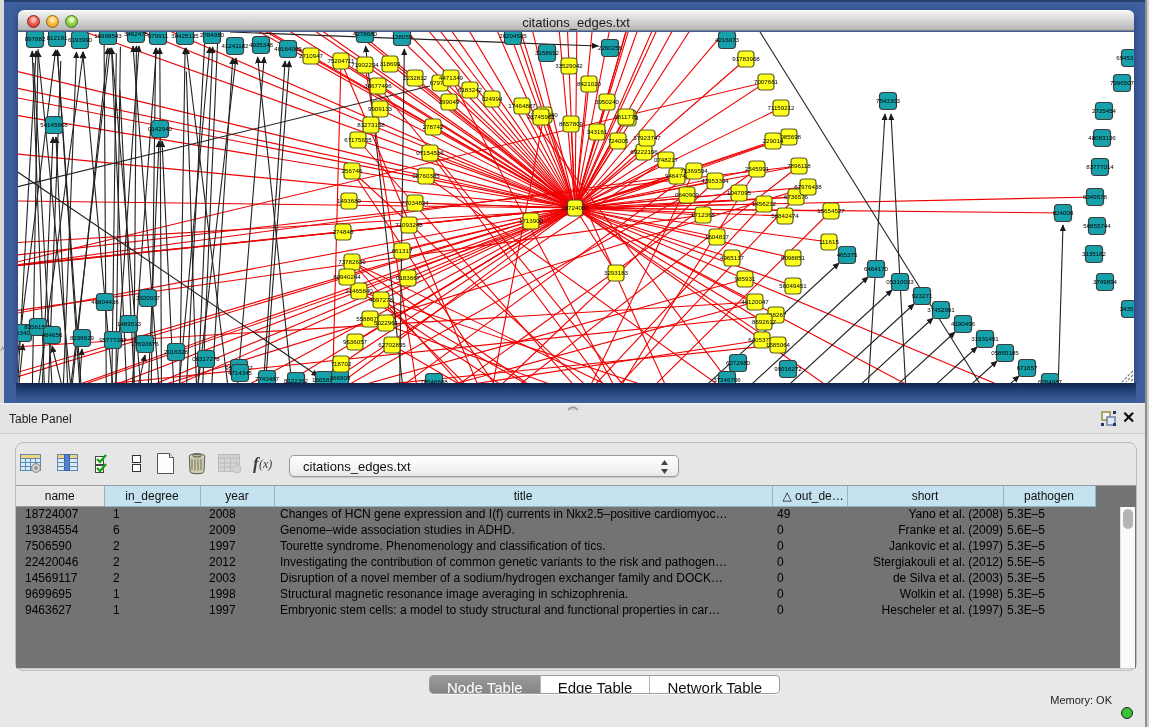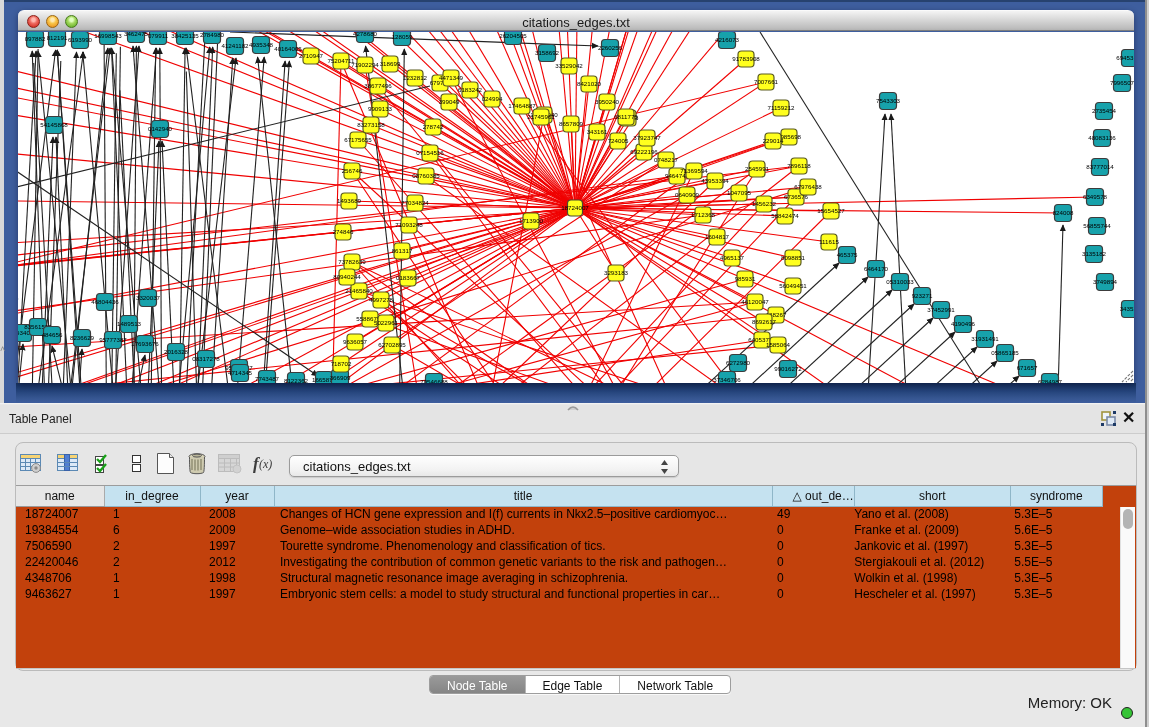--- a/index.html
+++ b/index.html
@@ -19,36 +19,36 @@
 #tablepanel{position:absolute;left:0;top:403px;width:1145px;height:324px;background:#e8e8e8;border-top:1px solid #f2f2f2;}
 #tpbar{position:absolute;left:0;top:1px;width:100%;height:29px;background:#e4e4e4;border-bottom:1px solid #cccccc;}
 #tpbar span.t{position:absolute;left:9px;top:7px;font-size:12px;color:#222;text-align:right;}
 #tpfloat{position:absolute;left:1101px;top:6px;}
 #tpclose{position:absolute;left:1122px;top:3px;font-size:16px;font-weight:bold;color:#111;}
 #panelbox{position:absolute;left:15px;top:38px;width:1122px;height:229px;border:1px solid #bbbbbb;border-radius:8px;background:#e6e6e6;}
 #toolbar{position:absolute;left:0;top:8px;height:26px;width:100%;}
 #combo{position:absolute;left:273px;top:4px;width:390px;height:22px;border:1px solid #9b9b9b;border-radius:5px;background:linear-gradient(#ffffff,#f2f2f2 70%,#e8e8e8);box-shadow:0 1px 1px rgba(0,0,0,0.12);}
 #combo .lbl{position:absolute;left:13px;top:3px;font-size:13px;color:#111;}
 #combo .arr{position:absolute;right:10px;top:1px;font-size:11px;color:#333;letter-spacing:-1px;}
-#tablewrap{position:absolute;left:0px;top:42px;width:1120px;height:184px;background:#c2410c;border-top:1px solid #9c9c9c;border-bottom:1px solid #c5c5c5;overflow:hidden;}
+#tablewrap{position:absolute;left:0px;top:42px;width:1120px;height:184px;background:#737373;border-top:1px solid #9c9c9c;border-bottom:1px solid #c5c5c5;overflow:hidden;}
 table{border-collapse:collapse;table-layout:fixed;font-size:12px;}
 th{height:20px;background:#c5e2f0;border-right:1px solid #8fb6c8;border-bottom:1px solid #8fb6c8;font-weight:normal;font-size:12px;color:#111;text-align:center;overflow:hidden;white-space:nowrap;}
 th.first{background:#e6e6e6;border-right:1px solid #aaa;border-bottom:1px solid #999;}
 td{height:16px;padding:0 0 0 9px;overflow:hidden;white-space:nowrap;color:#000;}
 td.c3{padding-left:6px;}
 td.c4{padding-left:5px;}
-td.c5{text-align:left;padding-left:0;}
+td.c5{text-align:right;padding-left:0;}
 td.c6{padding-left:4px;}
 #vscroll{position:absolute;left:1104px;top:64px;width:15px;height:161px;background:#fafafa;border-left:1px solid #e0e0e0;}
 #vthumb{position:absolute;left:2px;top:2px;width:10px;height:20px;border-radius:5px;background:#b4b4b4;}
 #tabs{position:absolute;left:429px;top:271px;height:19px;display:flex;border:1px solid #9d9d9d;border-radius:4px;overflow:hidden;background:#ffffff;box-shadow:0 1px 0 rgba(255,255,255,0.7);}
-#tabs div{font-size:12px;padding:2.5px 17px 0 17px;color:#111;}
+#tabs div{font-size:15px;padding:2.5px 17px 0 17px;color:#111;}
 #tabs div.sel{background:linear-gradient(#9a9a9a,#858585);color:#ffffff;}
 #tabs div + div{border-left:1px solid #b5b5b5;text-align:center;}
-#memory{position:absolute;right:33px;top:290px;font-size:15px;color:#222;}
+#memory{position:absolute;right:33px;top:290px;font-size:11px;color:#222;}
 #memdot{position:absolute;left:1121px;top:303px;width:12px;height:12px;border-radius:50%;background:#35c435;border:1px solid #222;}
 </style></head>
 <body>
 <div id="app">
  <div id="desk"></div>
     <div id="winshadow"></div>
  <div id="leftstrip"></div>
     <div style="position:absolute;left:0px;top:344px;font-size:9px;color:#8a8a8a;font-family:'Liberation Sans',sans-serif;">˄</div>
  <div id="win">
   <div id="titlebar">
@@ -984,23 +984,23 @@
               <col style="width:75px">
               <col style="width:156px">
               <col style="width:92px">
             </colgroup>
          <tbody>
               <tr>
                 <th class="first">name</th>
                 <th>in_degree</th>
                 <th>year</th>
                 <th>title</th>
-                <th style="text-align:left;padding-left:20px">△ out_de…</th>
+                <th style="text-align:left;padding-left:10px">△ out_de…</th>
                 <th>short</th>
-                <th>syndrome</th>
+                <th>pathogen</th>
               </tr>
          <tr>
                 <td class="c0">18724007</td>
                 <td class="c1">1</td>
                 <td class="c2">2008</td>
                 <td class="c3">Changes of HCN gene expression and I(f) currents in Nkx2.5–positive cardiomyoc…</td>
                 <td class="c4">49</td>
                 <td class="c5">Yano et al. (2008)</td>
                 <td class="c6">5.3E–5</td>
               </tr>
@@ -1025,21 +1025,30 @@
 <tr>
                 <td class="c0">22420046</td>
                 <td class="c1">2</td>
                 <td class="c2">2012</td>
                 <td class="c3">Investigating the contribution of common genetic variants to the risk and pathogen…</td>
                 <td class="c4">0</td>
                 <td class="c5">Stergiakouli et al. (2012)</td>
                 <td class="c6">5.5E–5</td>
               </tr>
 <tr>
-                <td class="c0">4348706</td>
+                <td class="c0">14569117</td>
+                <td class="c1">2</td>
+                <td class="c2">2003</td>
+                <td class="c3">Disruption of a novel member of a sodium/hydrogen exchanger family and DOCK…</td>
+                <td class="c4">0</td>
+                <td class="c5">de Silva et al. (2003)</td>
+                <td class="c6">5.3E–5</td>
+              </tr>
+<tr>
+                <td class="c0">9699695</td>
                 <td class="c1">1</td>
                 <td class="c2">1998</td>
                 <td class="c3">Structural magnetic resonance image averaging in schizophrenia.</td>
                 <td class="c4">0</td>
                 <td class="c5">Wolkin et al. (1998)</td>
                 <td class="c6">5.3E–5</td>
               </tr>
 <tr>
                 <td class="c0">9463627</td>
                 <td class="c1">1</td>

